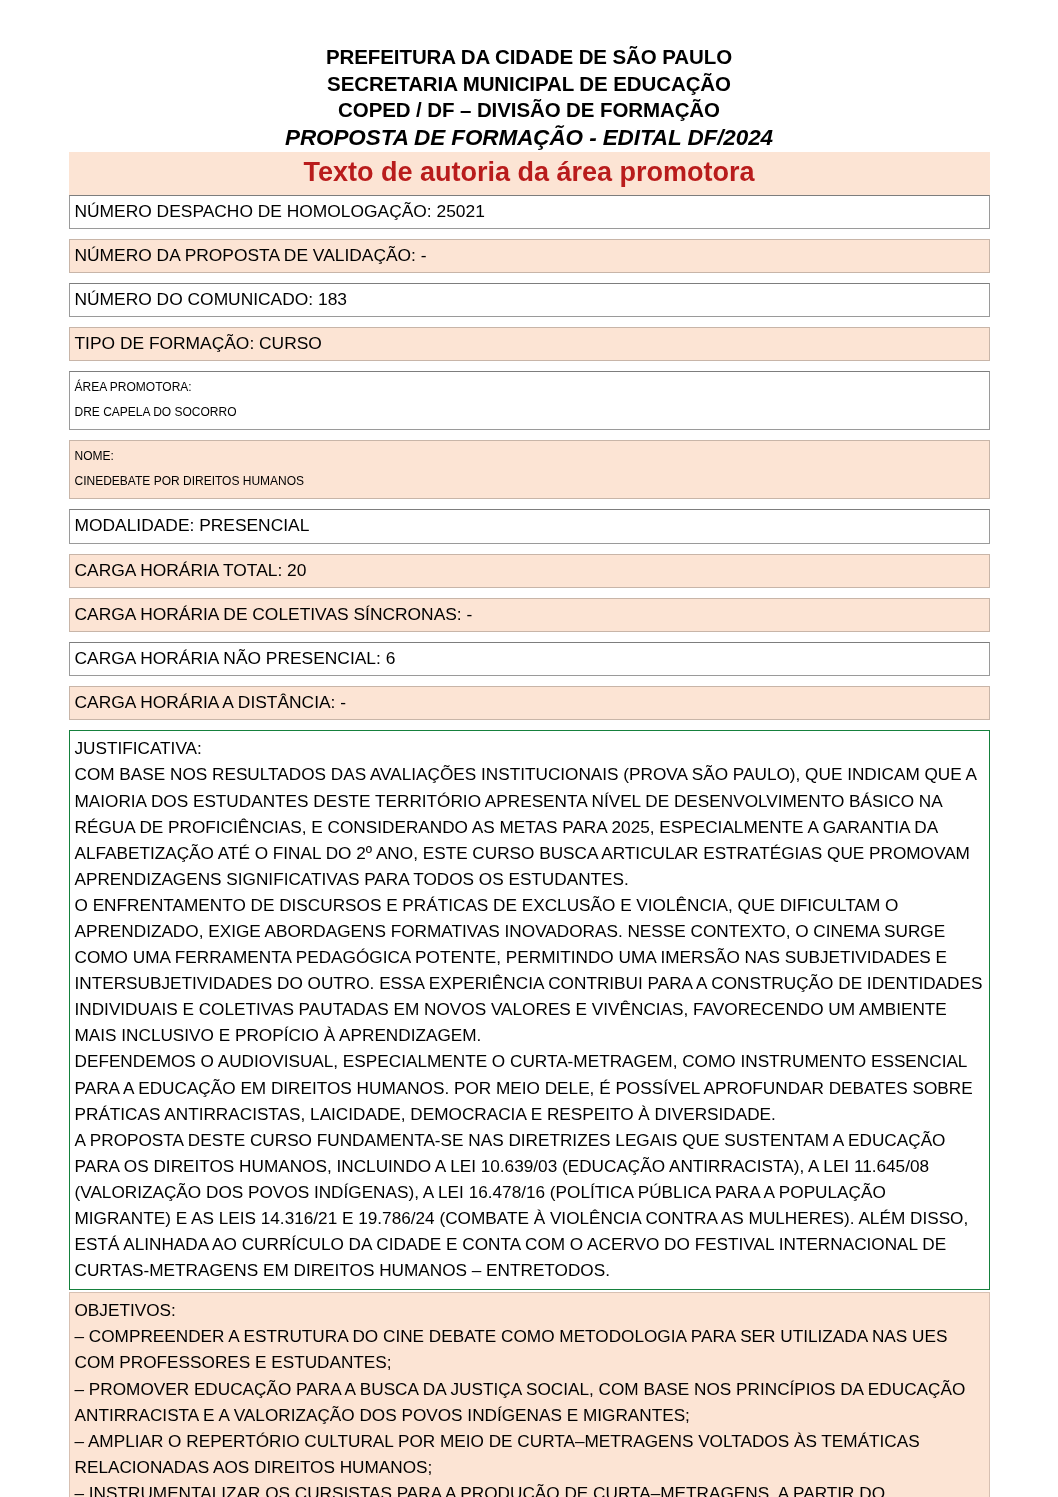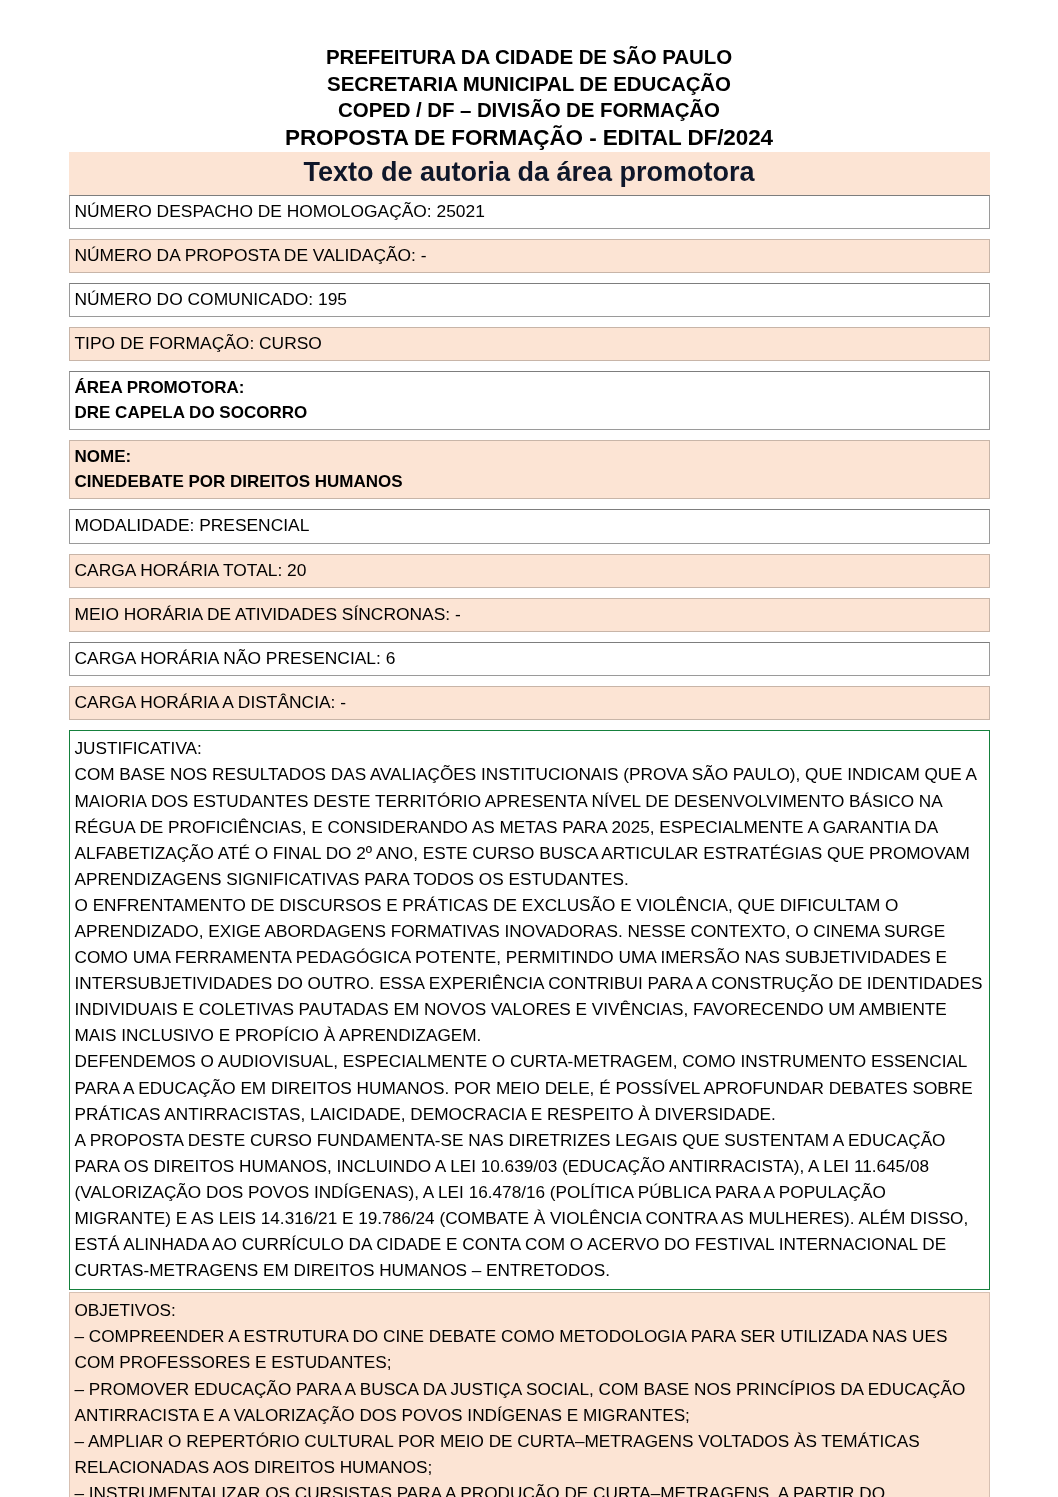--- a/index.html
+++ b/index.html
@@ -34,51 +34,52 @@
   .doc-header .hline {
     font-weight: bold;
     font-size: 20.5px;
     line-height: 26.5px;
     letter-spacing: -0.1px;
     white-space: nowrap;
   }
   .doc-header .hline.big {
     font-size: 22.5px;
     line-height: 28px;
+    font-style: italic;
   }
 
   .row {
     box-sizing: border-box;
     width: 921px;
     border: 1px solid #9a9a9a;
     border-top-color: #7d7d7d;
     padding: 3px 5px 4px 5px;
     font-size: 17.4px;
     line-height: 25.2px;
     background: #ffffff;
     margin-bottom: 10px;
   }
   .row.peach {
     background: #fce4d4;
     border-color: #c8b5a8;
   }
   .row.bold {
-    font-weight: bold;
-    font-size: 17px;
+    font-weight: normal;
+    font-size: 12px;
     line-height: 25px;
   }
 
   
   .title-banner {
     box-sizing: border-box;
     width: 921px;
     margin: 0 auto;
     background: #fce4d4;
     text-align: center;
-    color: #0f172a;
+    color: #b91c1c;
     font-weight: bold;
     font-size: 27px;
     line-height: 36px;
     padding: 2px 0 5px 0;
   }
 
   
   .block {
     box-sizing: border-box;
     width: 921px;
@@ -118,21 +119,21 @@
 
     <div class="row">
       <span>NÚMERO DESPACHO DE HOMOLOGAÇÃO:  25021</span>
     </div>
 
     <div class="row peach">
       <span>NÚMERO DA PROPOSTA DE VALIDAÇÃO:  -</span>
     </div>
 
     <div class="row">
-      <span>NÚMERO DO COMUNICADO:  195</span>
+      <span>NÚMERO DO COMUNICADO:  183</span>
     </div>
 
     <div class="row peach">
       <span>TIPO DE FORMAÇÃO: CURSO</span>
     </div>
 
     <div class="row bold">
       <div>ÁREA PROMOTORA:</div>
       <div>DRE CAPELA DO SOCORRO</div>
     </div>
@@ -145,21 +146,21 @@
     <div class="row">
       <span>MODALIDADE: PRESENCIAL</span>
     </div>
 
     <div class="row peach">
       <span>CARGA HORÁRIA TOTAL: 20</span>
     </div>
 
 
     <div class="row peach">
-      <span>MEIO HORÁRIA DE ATIVIDADES SÍNCRONAS:  -</span>
+      <span>CARGA HORÁRIA DE COLETIVAS SÍNCRONAS:  -</span>
     </div>
 
     <div class="row">
       <span>CARGA HORÁRIA NÃO PRESENCIAL: 6</span>
     </div>
 
     <div class="row peach">
       <span>CARGA HORÁRIA A DISTÂNCIA:  -</span>
     </div>
 

